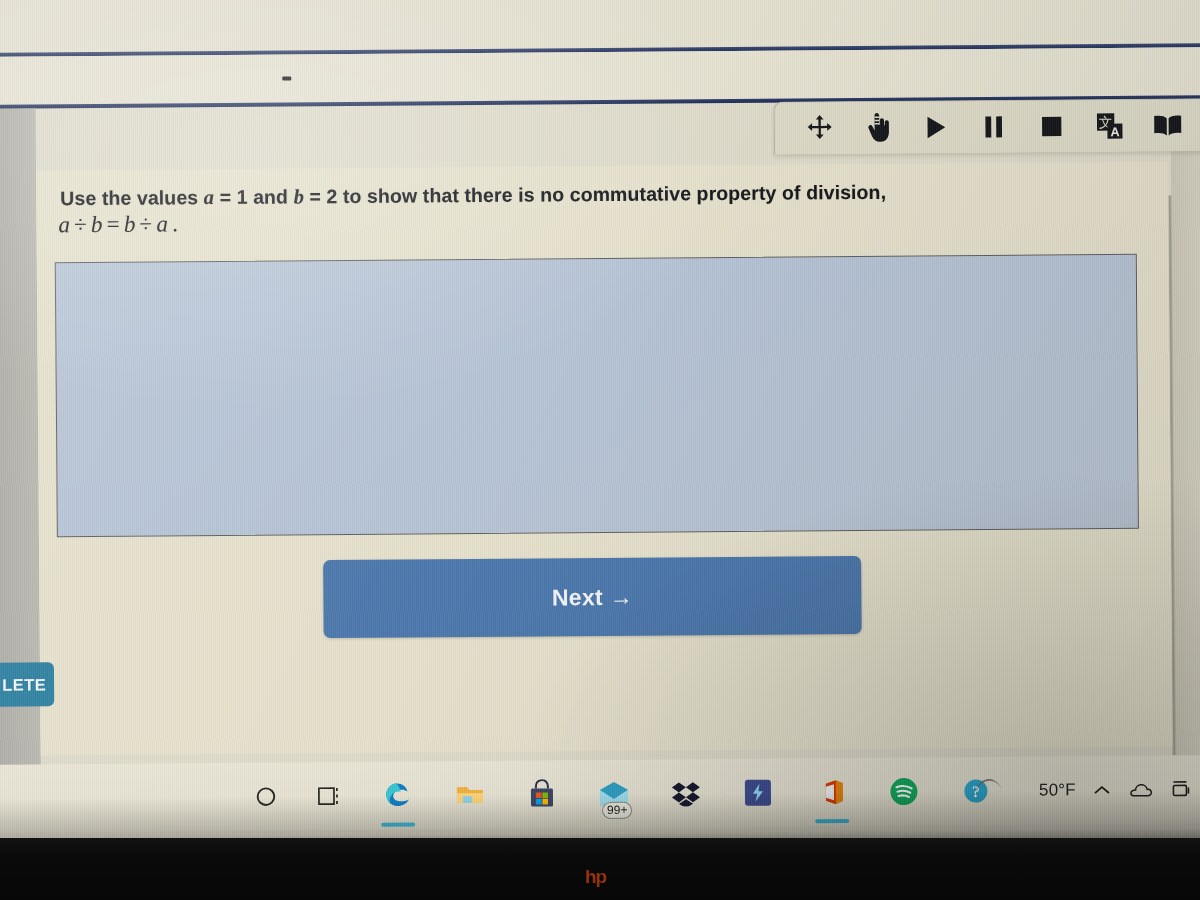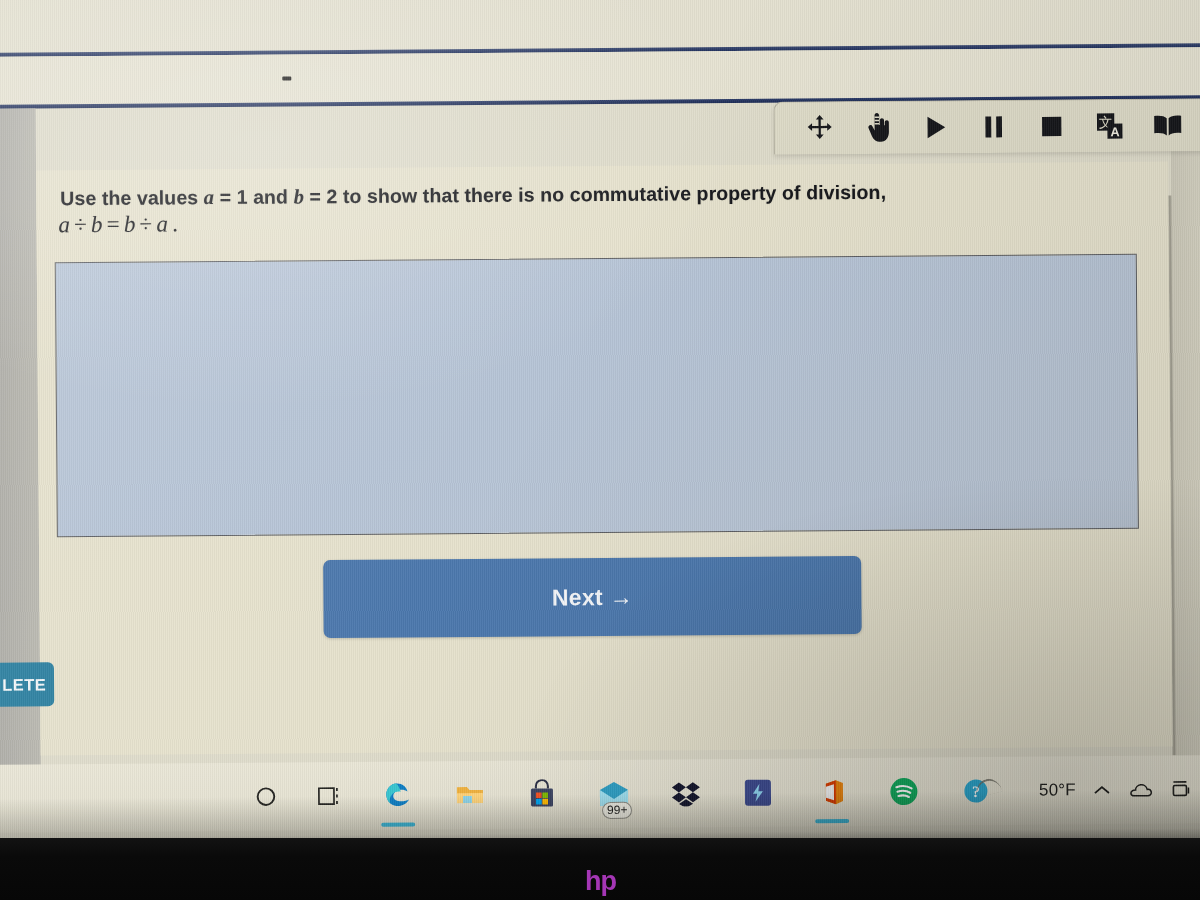--- a/index.html
+++ b/index.html
@@ -22,22 +22,22 @@
   #bezel {
     position: absolute;
     left: 0; top: 838px;
     width: 1200px; height: 62px;
     background: linear-gradient(180deg,#131313 0%, #0a0a0a 30%, #070707 100%);
   }
   #hp-logo {
     position: absolute;
     left: 585px; top: 866px;
     width: 42px; height: 34px;
-    color: #d946ef;
-    font-size: 27px;
+    color: #c2410c;
+    font-size: 19px;
     font-weight: bold;
     letter-spacing: -1px;
     font-family: "Liberation Sans", sans-serif;
     opacity: .75;
   }
 
   
   #screen {
     position: absolute;
     left: -6px; top: -10px;

